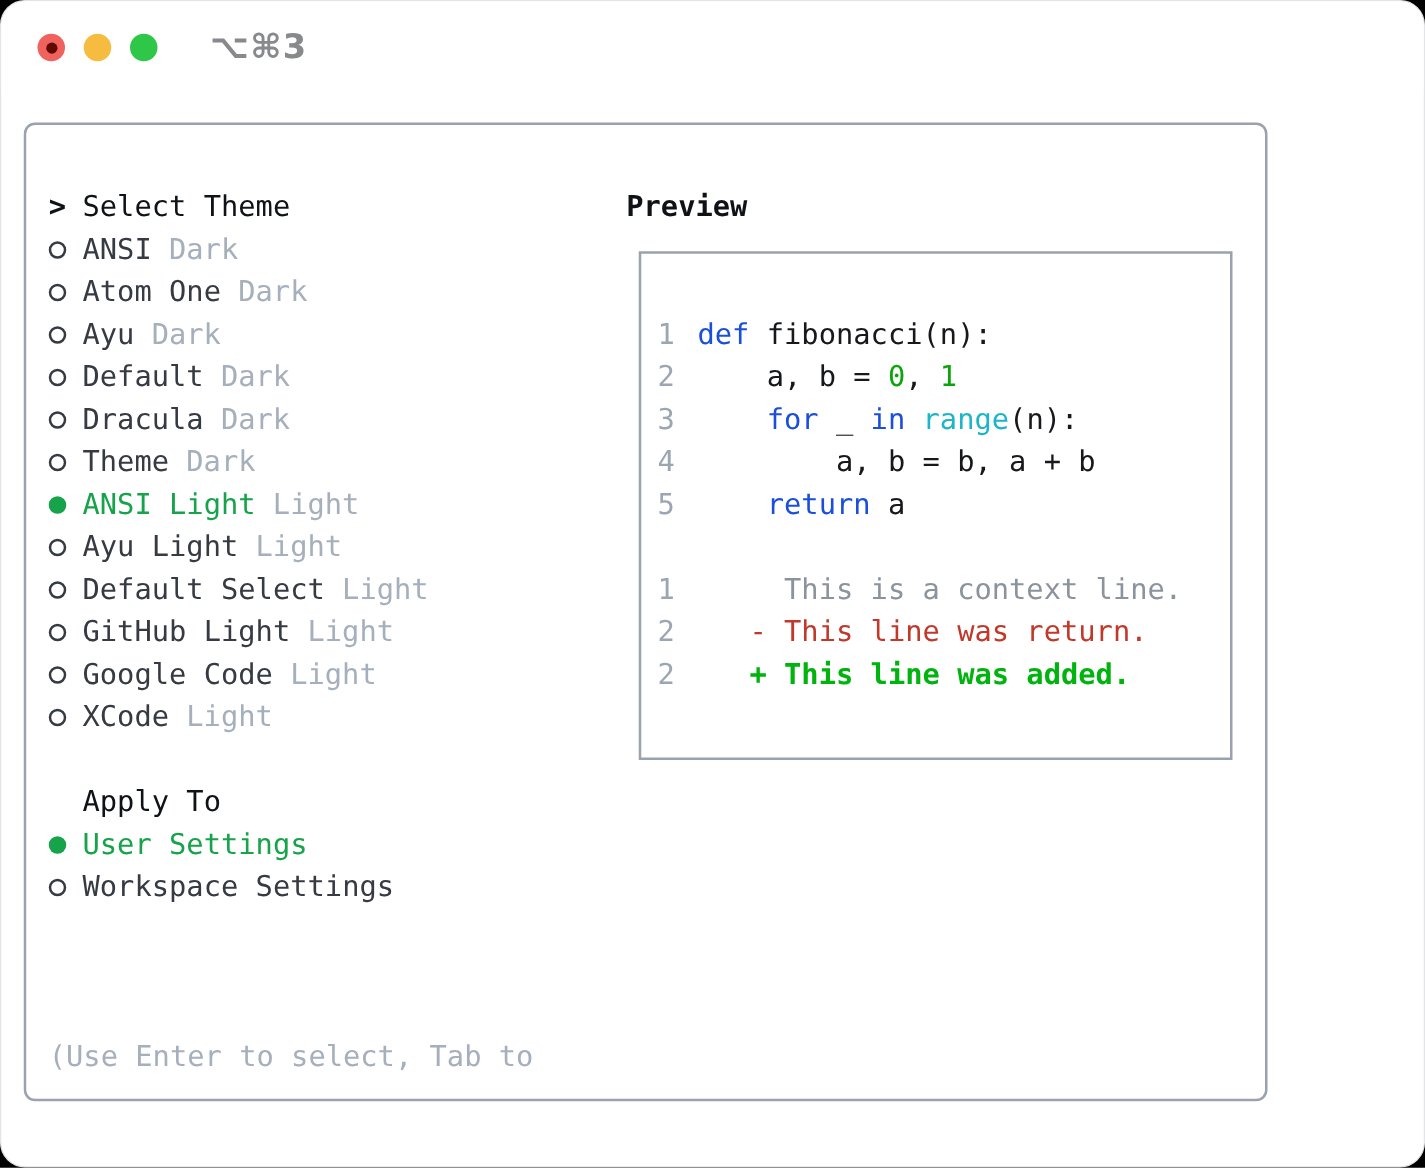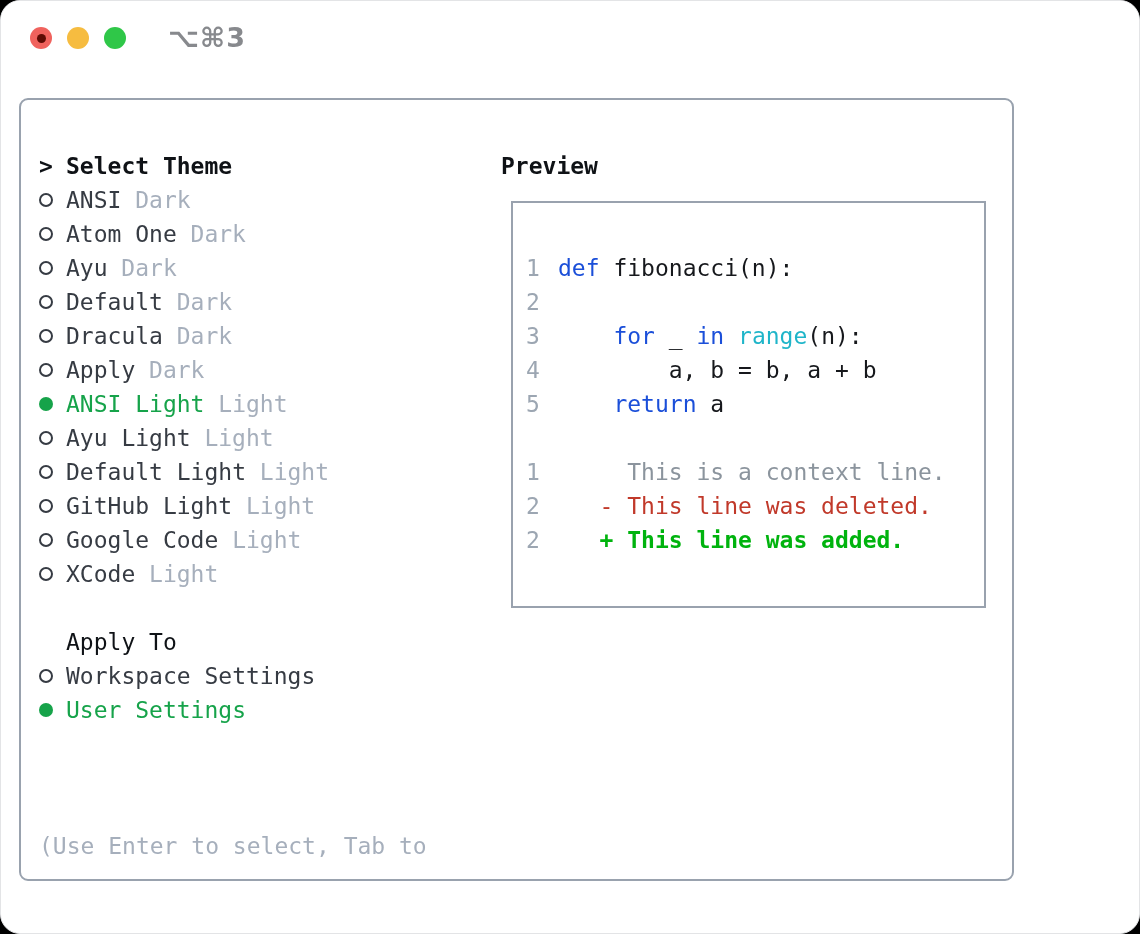--- a/index.html
+++ b/index.html
@@ -27,21 +27,21 @@
   
   .panel {
     position:absolute; left:18px; top:97px; width:995px; height:783px;
     border:2px solid var(--panel-border); border-radius:9px; background:#fff;
   }
   .row { height:34px; display:flex; align-items:center; font-size:23px; white-space:pre; }
   .spacer { height:34px; }
   .left-col { position:absolute; left:18px; top:49px; }
   .marker { width:27px; flex:none; display:flex; align-items:center; }
   .cursor { font-weight:bold; color:var(--header); font-size:23px; }
-  .section-title { font-weight:bold; color:var(--header); }
+  .section-title { font-weight:normal; color:var(--header); }
   .apply-title { color:var(--header); }
   .dot { width:14px; height:14px; border-radius:50%; border:2px solid var(--item); }
   .row.selected .dot { border:none; background:var(--selected); }
   .theme-name { color:var(--item); }
   .row.selected .theme-name { color:var(--selected);text-align:right; }
   .theme-tag { color:var(--muted); margin-left:13.8px;text-align:right; }
   .help { color:var(--muted); font-size:23px; line-height:34px; white-space:pre; }
   
   .preview-label { position:absolute; left:480px; top:49px; height:34px; display:flex; align-items:center;
     font-size:23px; font-weight:bold; color:var(--header); }
@@ -105,36 +105,36 @@
     <span class="theme-name">Default</span>
     <span class="theme-tag">Dark</span>
   </div>
           <div class="row">
     <span class="marker"><span class="dot"></span></span>
     <span class="theme-name">Dracula</span>
     <span class="theme-tag">Dark</span>
   </div>
           <div class="row">
     <span class="marker"><span class="dot"></span></span>
-    <span class="theme-name">Apply</span>
+    <span class="theme-name">Theme</span>
     <span class="theme-tag">Dark</span>
   </div>
           <div class="row selected">
     <span class="marker"><span class="dot"></span></span>
     <span class="theme-name">ANSI Light</span>
     <span class="theme-tag">Light</span>
   </div>
           <div class="row">
     <span class="marker"><span class="dot"></span></span>
     <span class="theme-name">Ayu Light</span>
     <span class="theme-tag">Light</span>
   </div>
           <div class="row">
     <span class="marker"><span class="dot"></span></span>
-    <span class="theme-name">Default Light</span>
+    <span class="theme-name">Default Select</span>
     <span class="theme-tag">Light</span>
   </div>
           <div class="row">
     <span class="marker"><span class="dot"></span></span>
     <span class="theme-name">GitHub Light</span>
     <span class="theme-tag">Light</span>
   </div>
           <div class="row">
     <span class="marker"><span class="dot"></span></span>
     <span class="theme-name">Google Code</span>
@@ -148,27 +148,27 @@
         </div>
 
       <div class="spacer"></div>
 
       <div class="row">
         <span class="marker"></span>
         <span class="apply-title">Apply To</span>
       </div>
 
       <div id="apply-list">
+          <div class="row selected">
+    <span class="marker"><span class="dot"></span></span>
+    <span class="theme-name">User Settings</span>
+  </div>
           <div class="row">
     <span class="marker"><span class="dot"></span></span>
     <span class="theme-name">Workspace Settings</span>
-  </div>
-          <div class="row selected">
-    <span class="marker"><span class="dot"></span></span>
-    <span class="theme-name">User Settings</span>
   </div>
         </div>
 
       <div class="spacer"></div>
 
       <div class="help">
         <div>(Use Enter to select, Tab to</div>
         <div>change focus)</div>
       </div>
     </div>
@@ -176,20 +176,21 @@
     <div class="preview-label">Preview</div>
 
     <div class="preview-box">
       <div id="code-lines">
           <div class="cline">
     <span class="lnum">1</span>
     <span class="ltext"><span class="tk-kw">def</span><span class="tk-fg"> fibonacci(n):</span></span>
   </div>
           <div class="cline">
     <span class="lnum">2</span>
+    <span class="ltext"><span class="tk-fg">    a, b = </span><span class="tk-num">0</span><span class="tk-fg">, </span><span class="tk-num">1</span></span>
   </div>
           <div class="cline">
     <span class="lnum">3</span>
     <span class="ltext"><span class="tk-fg">    </span><span class="tk-kw">for</span><span class="tk-fg"> _ </span><span class="tk-kw">in</span><span class="tk-fg"> </span><span class="tk-fn">range</span><span class="tk-fg">(n):</span></span>
   </div>
           <div class="cline">
     <span class="lnum">4</span>
     <span class="ltext"><span class="tk-fg">        a, b = b, a + b</span></span>
   </div>
           <div class="cline">
@@ -199,21 +200,21 @@
           <div class="cline">
     <span class="lnum"></span>
     <span class="ltext"></span>
   </div>
           <div class="cline">
     <span class="lnum">1</span>
     <span class="ltext"><span class="tk-ctx">     This is a context line.</span></span>
   </div>
           <div class="cline">
     <span class="lnum">2</span>
-    <span class="ltext"><span class="tk-del">   - This line was deleted.</span></span>
+    <span class="ltext"><span class="tk-del">   - This line was return.</span></span>
   </div>
           <div class="cline">
     <span class="lnum">2</span>
     <span class="ltext"><span class="tk-add">   + This line was added.</span></span>
   </div>
         </div>
     </div>
 
   </div>
 </div>

